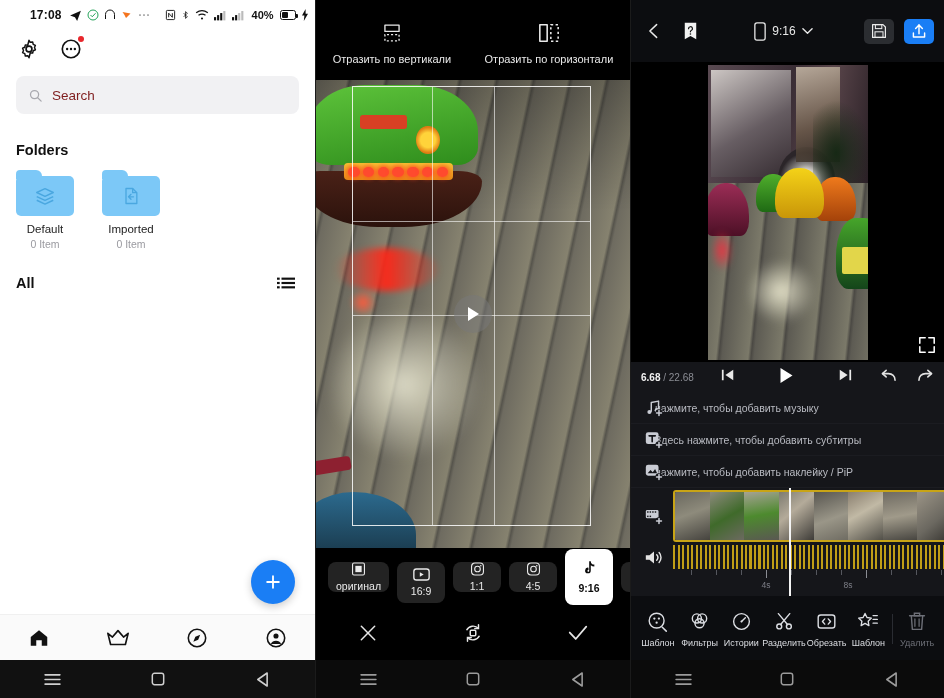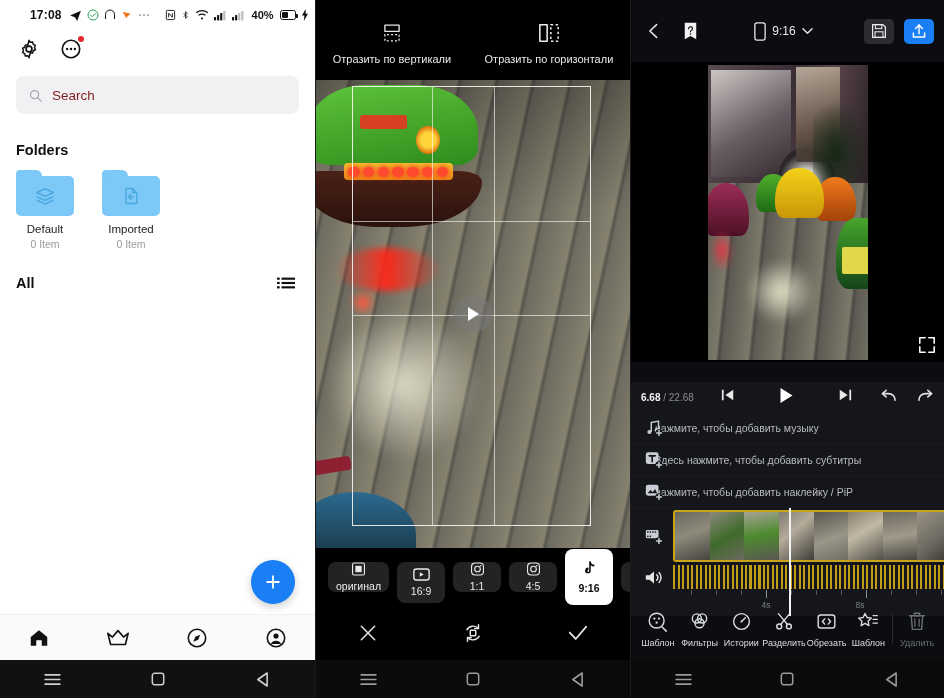--- a/index.html
+++ b/index.html
@@ -184,21 +184,21 @@
              background:linear-gradient(180deg,#f4d218,#c99608); }
   .v3-orange { left:67%; top:38%; width:26%; height:15%;
              background:linear-gradient(180deg,#ef7a1c,#a4420a); }
   .v3-green2 { left:80%; top:52%; width:30%; height:24%;
              background:linear-gradient(180deg,#46a52a,#14451a); border-radius:40% 40% 26% 26%/54% 54% 30% 30%; }
   .v3-green2b { position:absolute; left:84%; top:62%; width:18%; height:9%;
              background:#e2d64a; border-radius:2px; }
   .fs-btn { position:absolute; right:8px; bottom:8px; width:18px; height:18px; }
 
   .p3-controls { height:30px; display:flex; align-items:center; padding:0 10px; gap:0;
-                 background:#15161a;margin-top:20px; }
+                 background:#15161a; }
   .tc { font-size:10px; color:#8b8d94; }
   .tc b { color:#f1f1f1; font-weight:700; }
   .ctrl-group { flex:1; display:flex; align-items:center; justify-content:center; gap:44px; }
   .ctrl-right { display:flex; align-items:center; gap:20px; }
 
   .tracks { background:#15161a; position:relative; }
   .track { height:32px; display:flex; align-items:center; gap:0; position:relative;
            border-bottom:1px solid #1b1c21; }
   .track-ico { width:30px; display:flex; align-items:center; justify-content:center;
                position:relative; margin-left:8px; flex:0 0 auto; z-index:2;}
@@ -747,21 +747,21 @@
       <div class="ruler">
         <div class="tick" style="left:60px"></div>
           <div class="tick" style="left:85px"></div>
         <div class="tick" style="left:110px"></div>
           <div class="tick major" style="left:135px"></div>
         <div class="rl" style="left:135px">4s</div>
         <div class="tick" style="left:160px"></div>
           <div class="tick" style="left:185px"></div>
         <div class="tick" style="left:210px"></div>
           <div class="tick major" style="left:235px"></div>
-        <div class="rl" style="left:229px">8s</div>
+        <div class="rl" style="left:217px">8s</div>
         <div class="tick" style="left:260px"></div>
           <div class="tick" style="left:285px"></div>
         <div class="tick" style="left:310px"></div>
       </div>
       <div class="playhead"></div>
     </div>
 
     <div class="p3-toolbar">
       <div class="tool">
         <svg width="21" height="21" viewBox="0 0 24 24">

